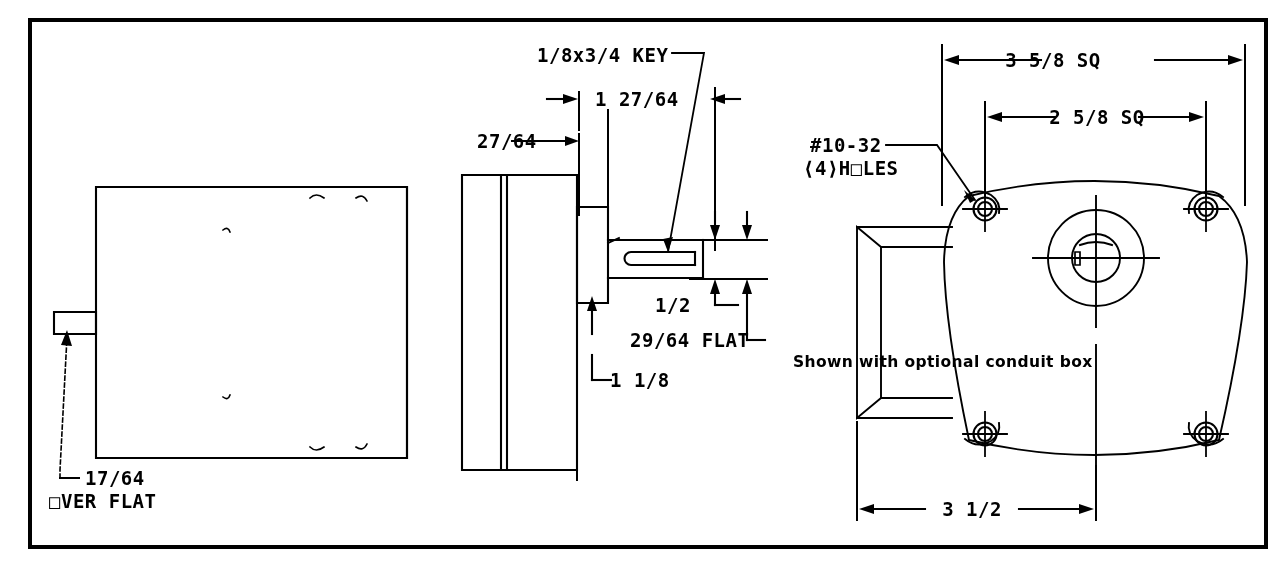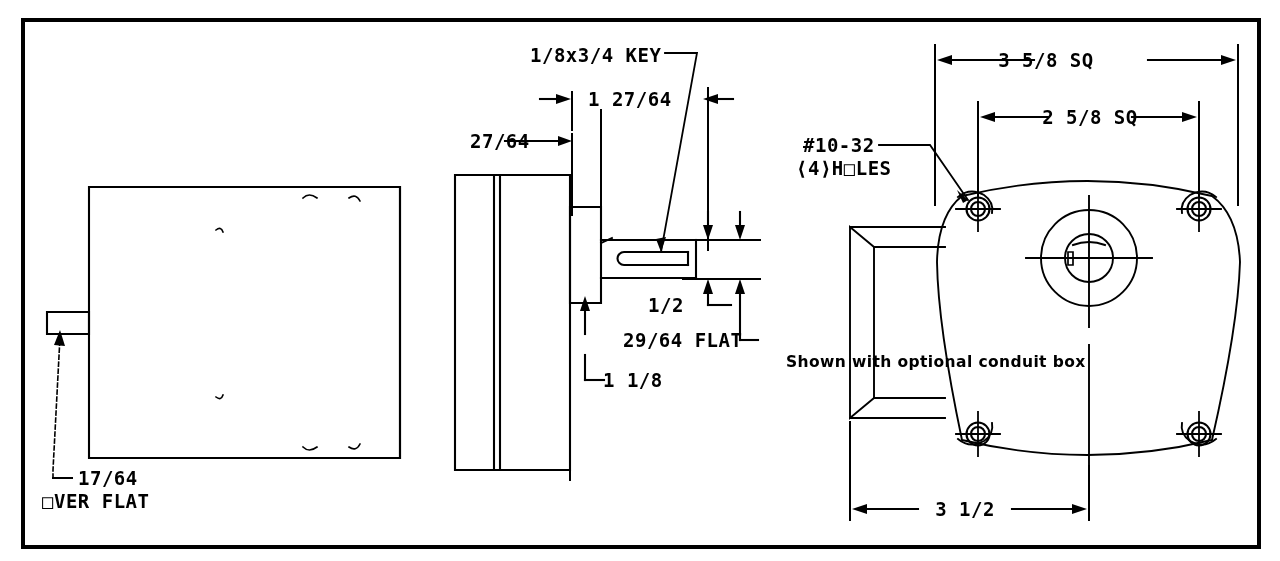--- a/index.html
+++ b/index.html
@@ -3,21 +3,21 @@
 <meta charset="utf-8">
 <title>Gearmotor Dimensional Drawing</title>
 <style>
   html,body{margin:0;padding:0;background:#ffffff;}
   body{
     width:1280px;height:561px;
     font-family:"DejaVu Sans",sans-serif;
     overflow:hidden;
     position:relative;
   }
-  #drawing-root{position:absolute;left:0;top:0;width:1084px;height:561px;}
+  #drawing-root{position:absolute;left:7px;top:0;width:1084px;height:561px;}
   svg{display:block;}
   .dim-text{
     font-family:"DejaVu Sans Mono","Liberation Mono",monospace;
     font-size:19px;
     font-weight:700;
     fill:#000;
     letter-spacing:0.5px;
   }
   .note-text{
     font-family:"DejaVu Sans","Liberation Sans",sans-serif;

